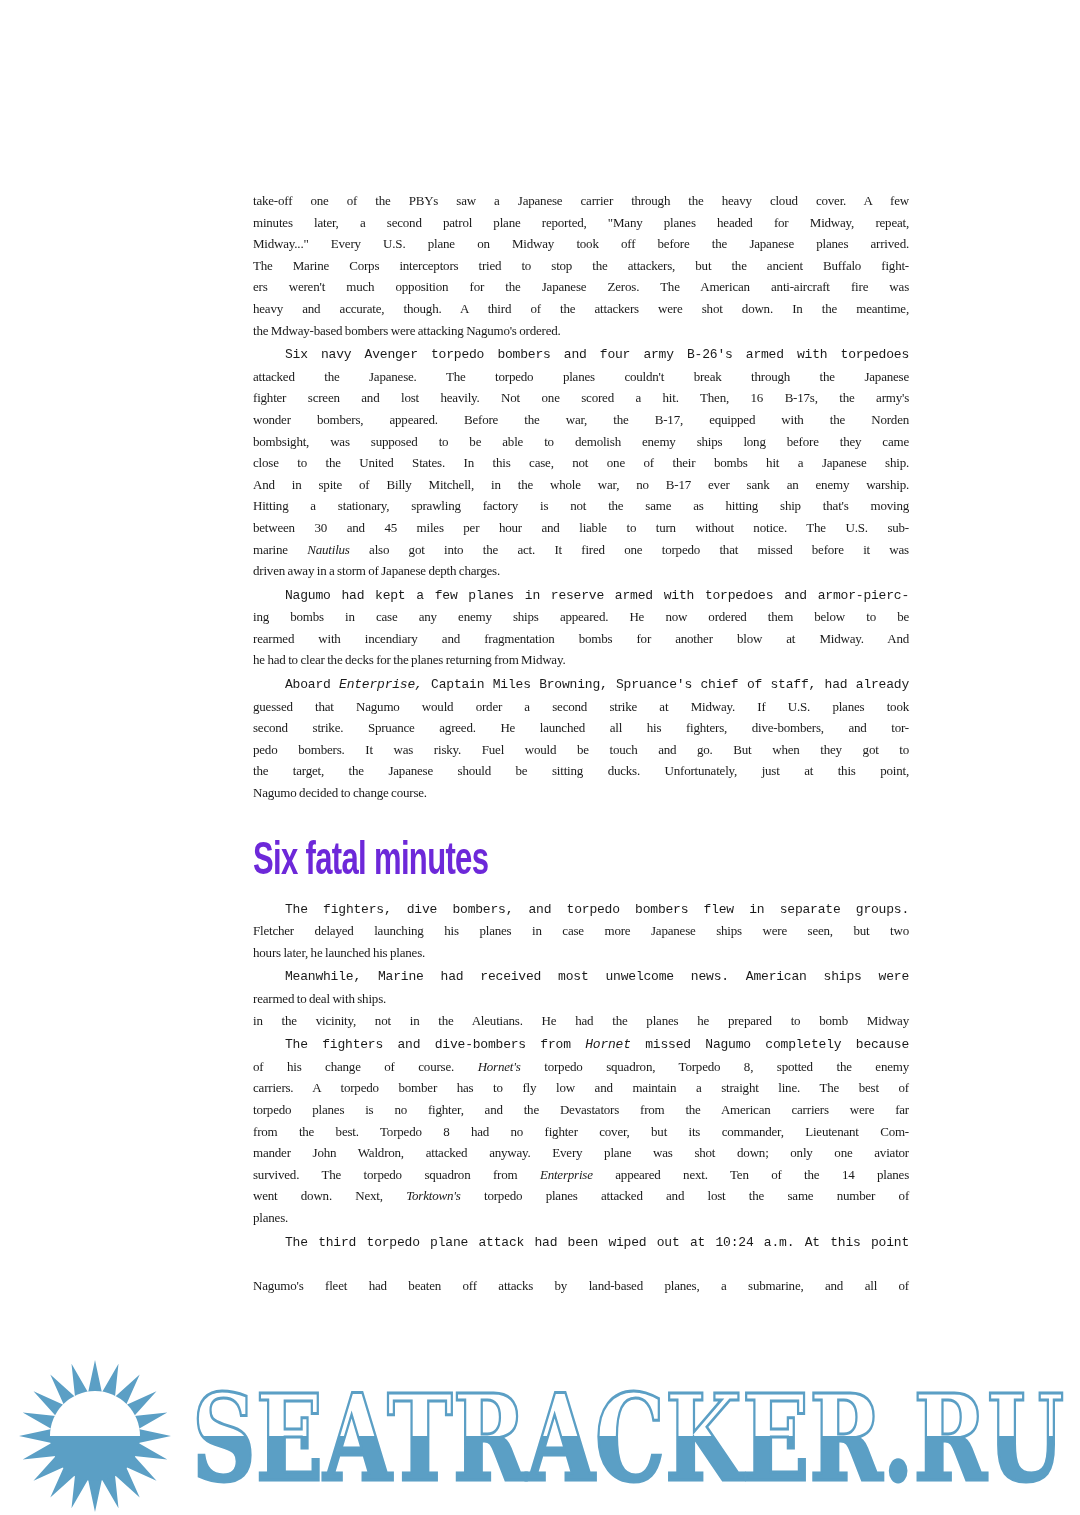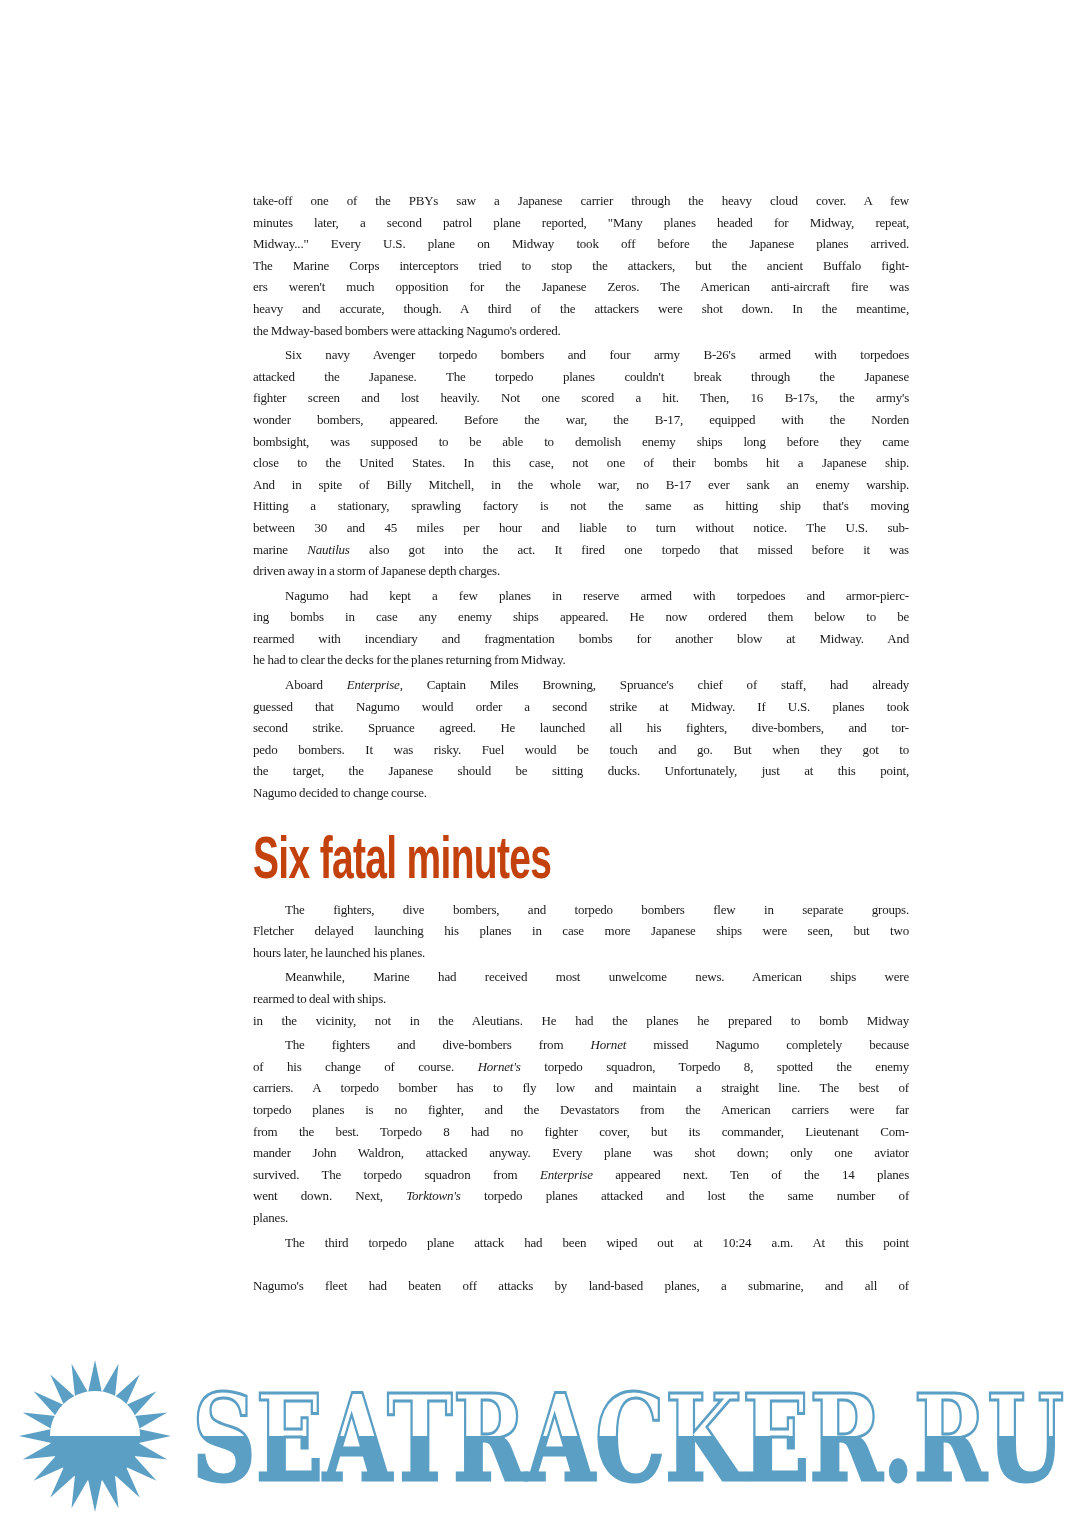--- a/index.html
+++ b/index.html
@@ -22,29 +22,29 @@
   .line {
     font-size: 13px;
     line-height: 21.6px;
     letter-spacing: -0.2px;
     word-spacing: -0.5px;
     text-align: justify;
     text-align-last: justify;
   }
   .line.last { text-align-last: left; }
   .para.continues .line.last { text-align-last: justify; margin-top: 22px; }
-  .para.indent .line:first-child { text-indent: 32px; }
+  .para.indent .line:first-child { text-indent: 32px; font-family: Liberation Mono, monospace; }
   .heading {
     margin: 30px 0 17px 0;
     font-family: "Liberation Sans", sans-serif;
     font-weight: bold;
-    font-size: 59px;
+    font-size: 47px;
     line-height: 48px;
     letter-spacing: -1px;
-    color: #c2410c;
+    color: #6d28d9;
   }
   .heading-inner {
     display: inline-block;
     transform: scaleX(0.66);
     transform-origin: left center;
     white-space: nowrap;
   }
   .watermark {
     position: absolute;
     left: 0;

